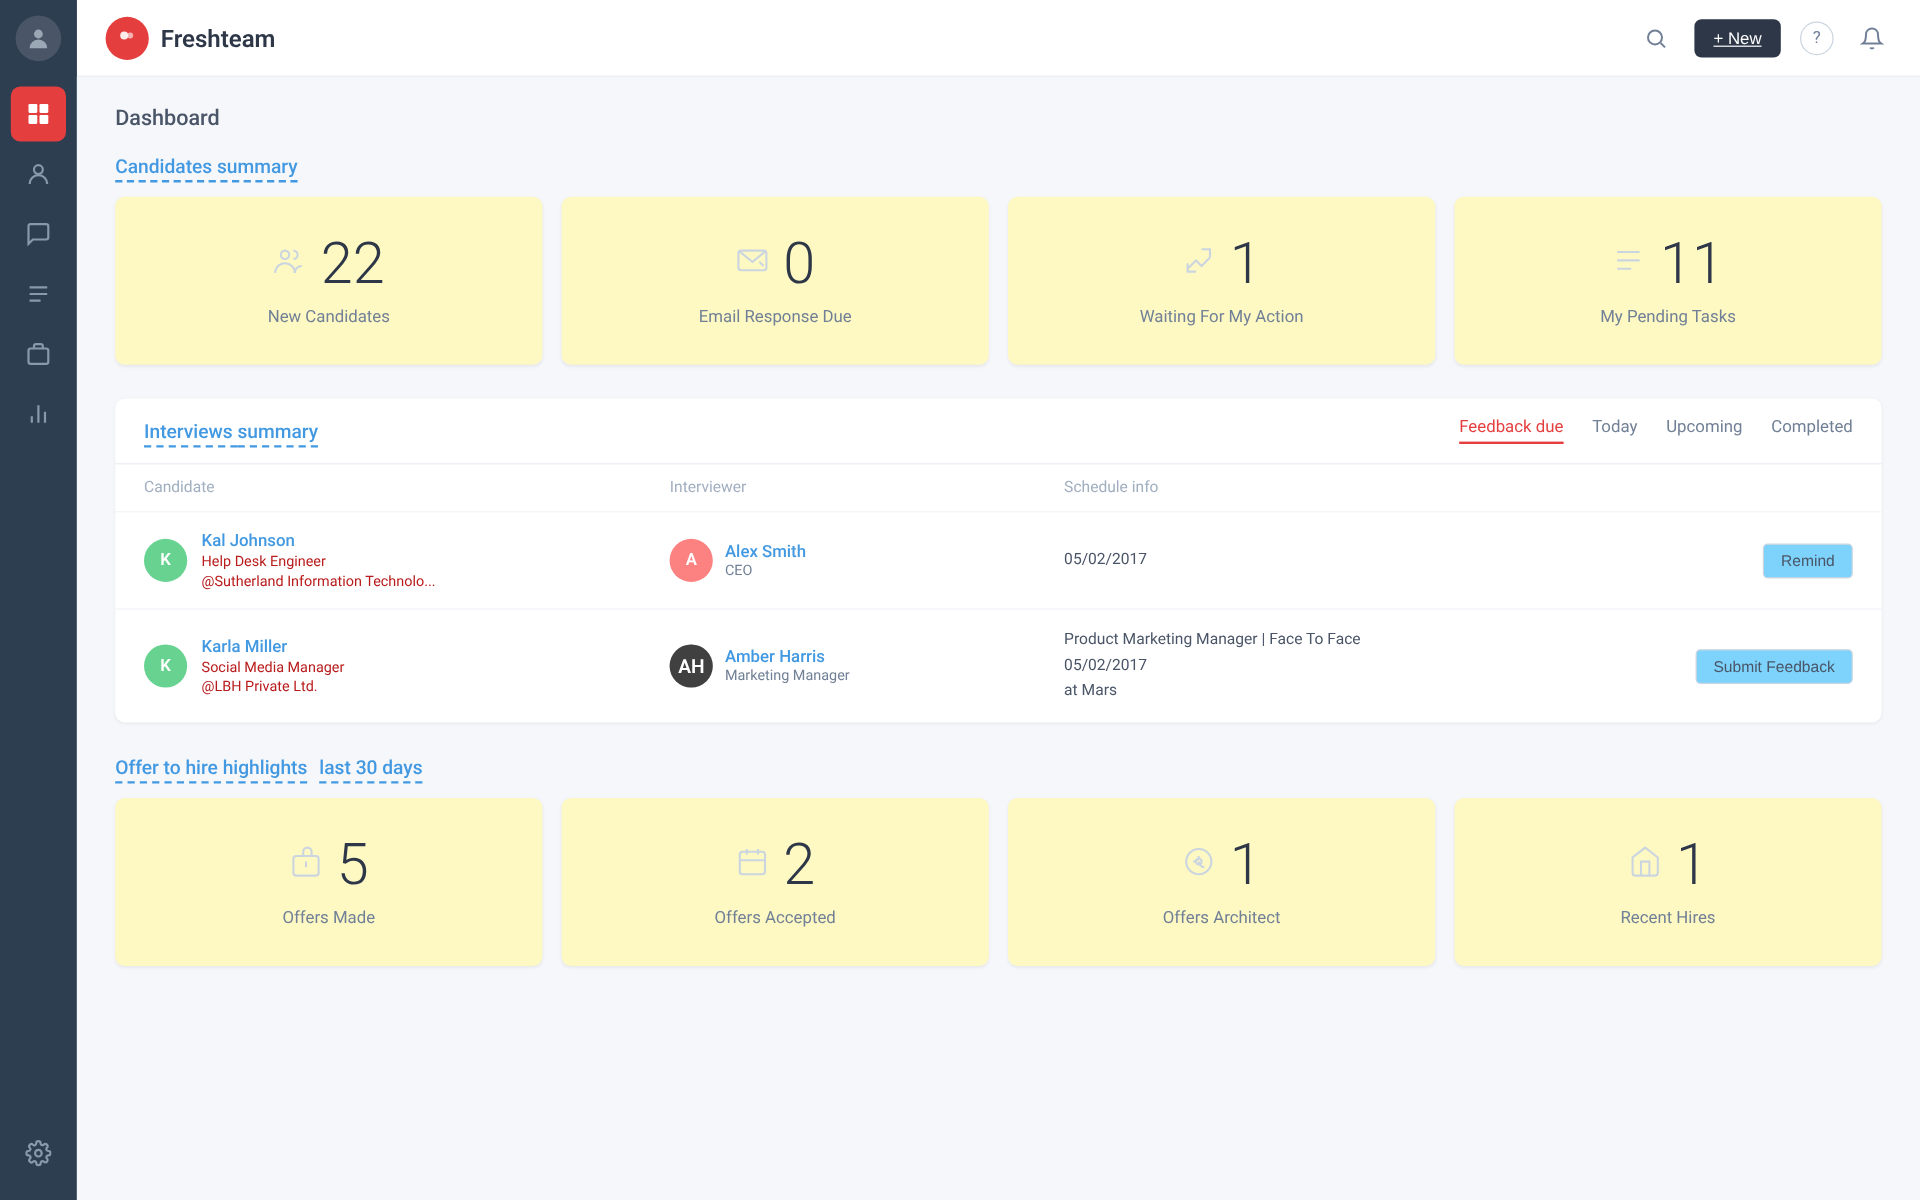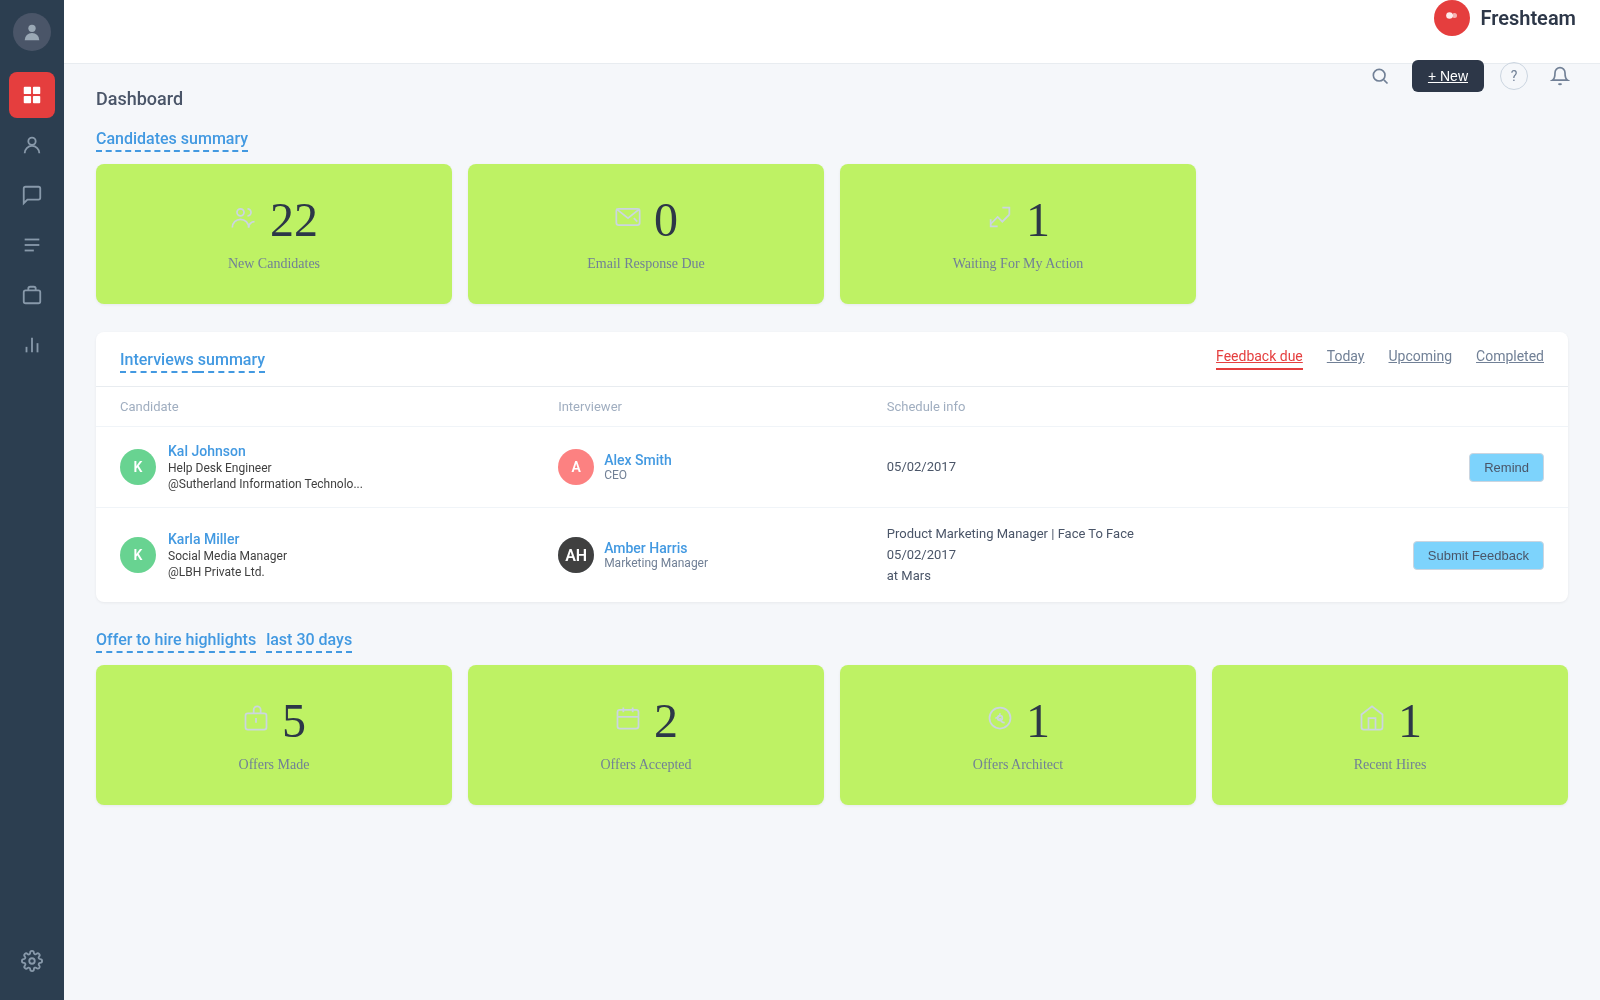--- a/index.html
+++ b/index.html
@@ -69,25 +69,24 @@
       display: flex;
       flex-direction: column;
       overflow: hidden;
     }
 
     
     .topbar {
       height: 64px;
       background: white;
       display: flex;
-      align-items: flex-end;
+      align-items: center;
       padding: 0 24px;
       border-bottom: 1px solid #e8ecf0;
       gap: 12px;
-      flex-direction: column;
     }
     .topbar-logo {
       display: flex;
       align-items: center;
       gap: 10px;
     }
     .logo-icon {
       width: 36px;
       height: 36px;
       border-radius: 50%;
@@ -164,30 +163,29 @@
     }
 
     
     .cards-grid {
       display: grid;
       grid-template-columns: repeat(4, 1fr);
       gap: 16px;
       margin-bottom: 28px;
     }
     .summary-card {
-      background: #bef264;
+      background: #fef9c3;
       border-radius: 8px;
       padding: 32px 24px;
       display: flex;
       flex-direction: column;
       align-items: center;
       justify-content: center;
       min-height: 140px;
       box-shadow: 0 1px 3px rgba(0,0,0,0.06);
-      font-family: Liberation Serif, serif;
     }
     .card-number-row {
       display: flex;
       align-items: center;
       gap: 12px;
       margin-bottom: 12px;
     }
     .card-icon {
       font-size: 24px;
       color: #cbd5e0;
@@ -233,21 +231,20 @@
     .interview-tabs {
       display: flex;
       gap: 24px;
     }
     .interview-tab {
       font-size: 14px;
       color: #718096;
       cursor: pointer;
       padding-bottom: 4px;
       border-bottom: 2px solid transparent;
-      text-decoration: underline;
     }
     .interview-tab.active {
       color: #e53e3e;
       border-bottom: 2px solid #e53e3e;
     }
 
     .interviews-table {
       padding: 0;
     }
     .table-header {
@@ -289,21 +286,21 @@
     .avatar-red { background: #fc8181; }
 
     .candidate-name {
       font-size: 14px;
       font-weight: 500;
       color: #4299e1;
       cursor: pointer;
     }
     .candidate-sub {
       font-size: 12px;
-      color: #404040;
+      color: #b91c1c;
       margin-top: 2px;
     }
 
     .interviewer-cell {
       display: flex;
       align-items: center;
       gap: 10px;
     }
     .interviewer-name {
       font-size: 14px;
@@ -510,20 +507,33 @@
                 <path d="M14 4h6v6"></path>
                 <path d="M10 20H4v-6"></path>
                 <path d="M20 10l-6 6-4-4-6 6"></path>
               </svg>
             </span>
             <span class="card-number">1</span>
           </div>
           <div class="card-label">Waiting For My Action</div>
         </div>
 
+        <div class="summary-card">
+          <div class="card-number-row">
+            <span class="card-icon">
+              <svg width="28" height="28" viewBox="0 0 24 24" fill="none" stroke="#cbd5e0" stroke-width="1.5">
+                <line x1="4" y1="6" x2="20" y2="6"></line>
+                <line x1="4" y1="12" x2="20" y2="12"></line>
+                <line x1="4" y1="18" x2="14" y2="18"></line>
+              </svg>
+            </span>
+            <span class="card-number">11</span>
+          </div>
+          <div class="card-label">My Pending Tasks</div>
+        </div>
 
       </div>
     </div>
 
     <div class="interviews-section">
       <div class="interviews-header">
         <div class="interviews-title">
           <span>Interviews </span>
           <span style="color:#4299e1;border-bottom:2px dashed #4299e1;padding-bottom:2px;">summary</span>
         </div>

